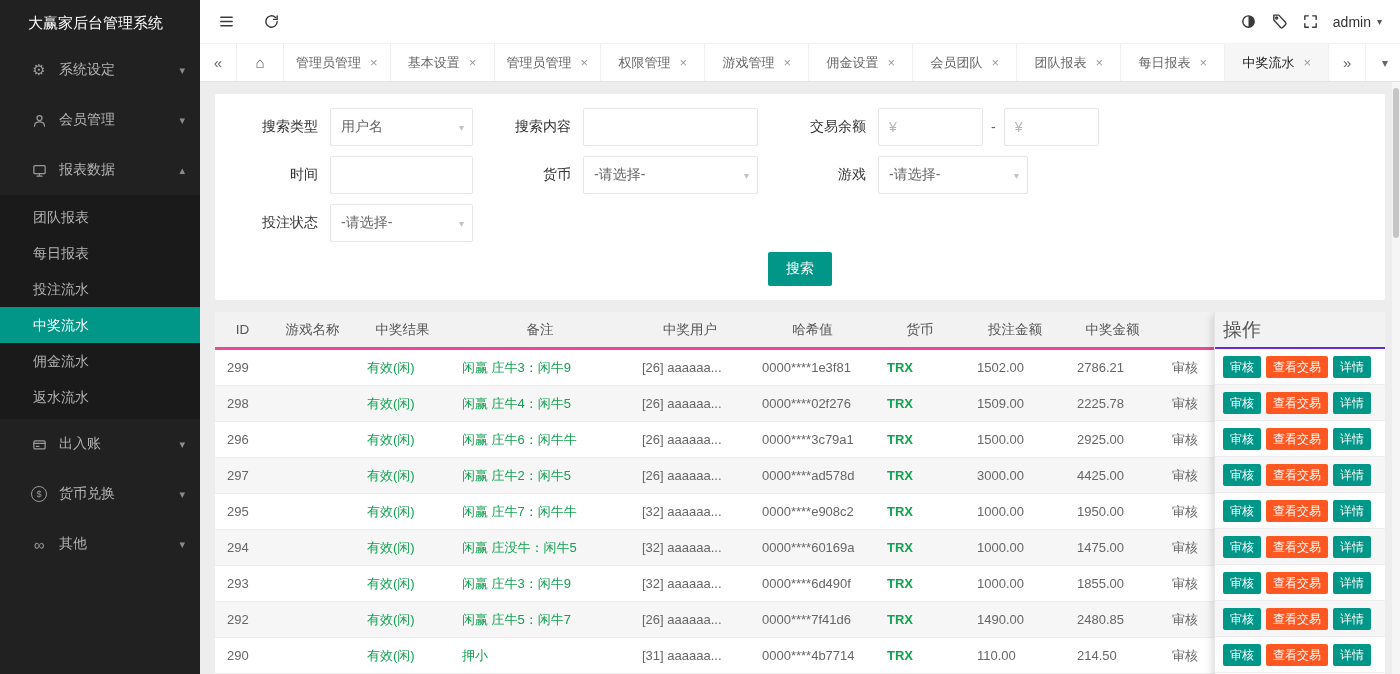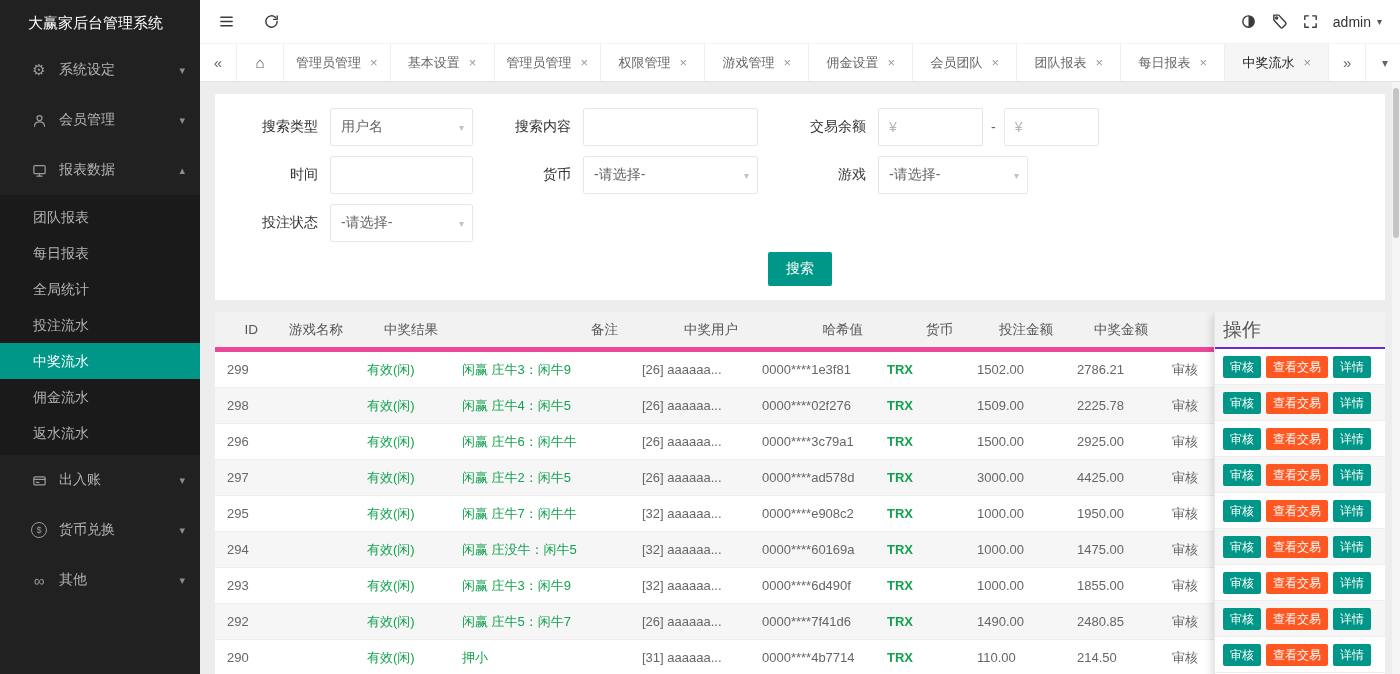--- a/index.html
+++ b/index.html
@@ -54,21 +54,21 @@
   input.control { padding:0 10px; font-size:14px; color:#666; outline:none; border:1px solid #e6e6e6; }
   input.control::placeholder { color:#b5b5b5; }
   .w170 { width:143px; } .w175 { width:175px; } .w150 { width:150px; } .w105 { width:105px; } .w95 { width:95px; }
   .sep { margin:0 8px; color:#666; font-size:14px; }
   .btn-row { text-align:center; margin-top:0; }
   .btn-search { background:#009688; color:#fff; border:none; height:34px; padding:0 18px; font-size:14px; border-radius:2px; cursor:pointer; }
 
   
   .table-card { margin-top:12px; height:420px; position:relative; overflow:hidden; }
   table { width:100%; border-collapse:collapse; table-layout:fixed; }
-  th { height:35px; background:#f2f2f2; border-bottom:5px solid #ec4899; font-weight:400; font-size:13.5px; color:#555; text-align:right; padding:0 12px; white-space:nowrap; overflow:hidden; }
+  th { height:35px; background:#f2f2f2; border-bottom:3px solid #ec4899; font-weight:400; font-size:13.5px; color:#555; text-align:center; padding:0 12px; white-space:nowrap; overflow:hidden; }
   td { height:35px; border-bottom:1px solid #ededed; font-size:13px; color:#666; padding:0 12px; white-space:nowrap; overflow:hidden; }
   tbody tr:nth-of-type(even) td { background:#f6f6f6; }
   .green { color:#12a150; }
   .cur { color:#12a150; font-weight:700; }
 
   
   .ops-col { position:absolute; top:0; right:0; bottom:0; width:170px; background:#ffffff; border-left:1px solid #e6e6e6; box-shadow:-5px 0 8px -3px rgba(0,0,0,0.15); }
   .ops-header { height:35px; line-height:35px; background:#f2f2f2; border-bottom:2px solid #6d28d9; padding-left:8px; font-size:19px; color:#555; }
   .ops-row { display:flex; align-items:center; gap:5px; padding-left:8px; height:35px; border-bottom:1px solid #ededed; }
   .ops-rows div.ops-row:nth-of-type(even) { background:#f6f6f6; }
@@ -121,23 +121,20 @@
       <div class="submenu">
 
           <div class="submenu-item">
             <span>团队报表</span>
           </div>
 
           <div class="submenu-item">
             <span>每日报表</span>
           </div>
 
-          <div class="submenu-item">
-            <span>全局统计</span>
-          </div>
 
           <div class="submenu-item">
             <span>投注流水</span>
           </div>
 
           <div class="submenu-item active">
             <span>中奖流水</span>
           </div>
 
           <div class="submenu-item">

